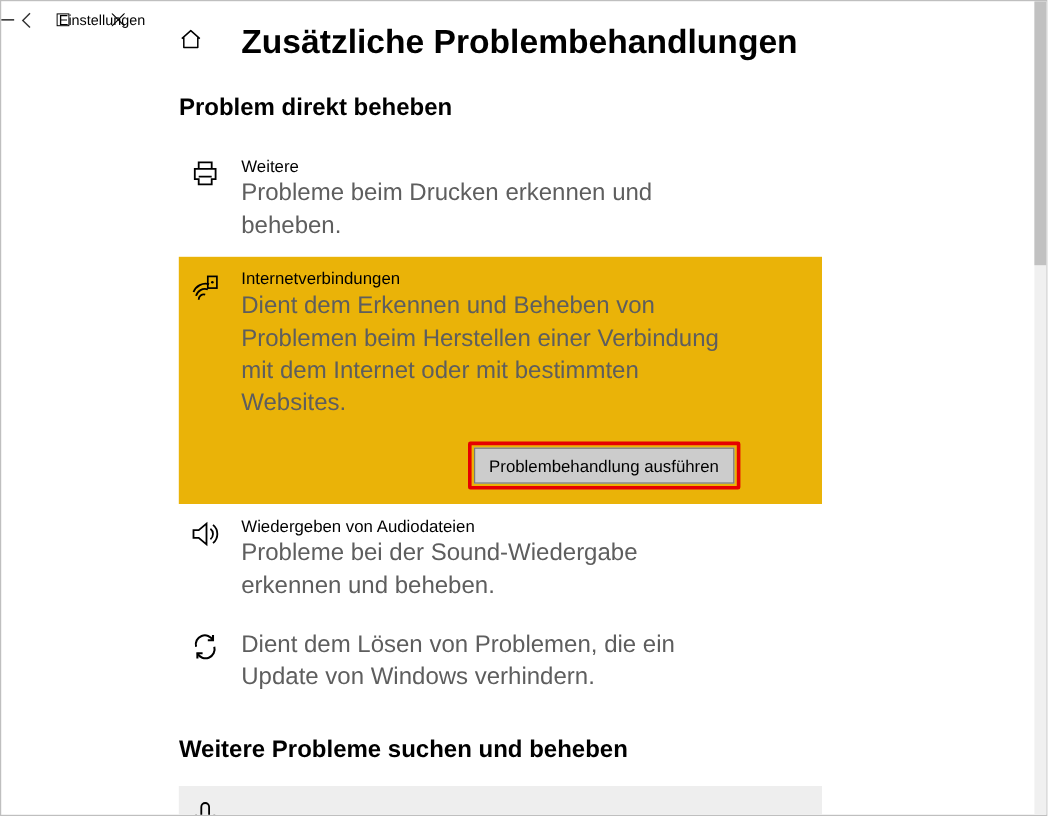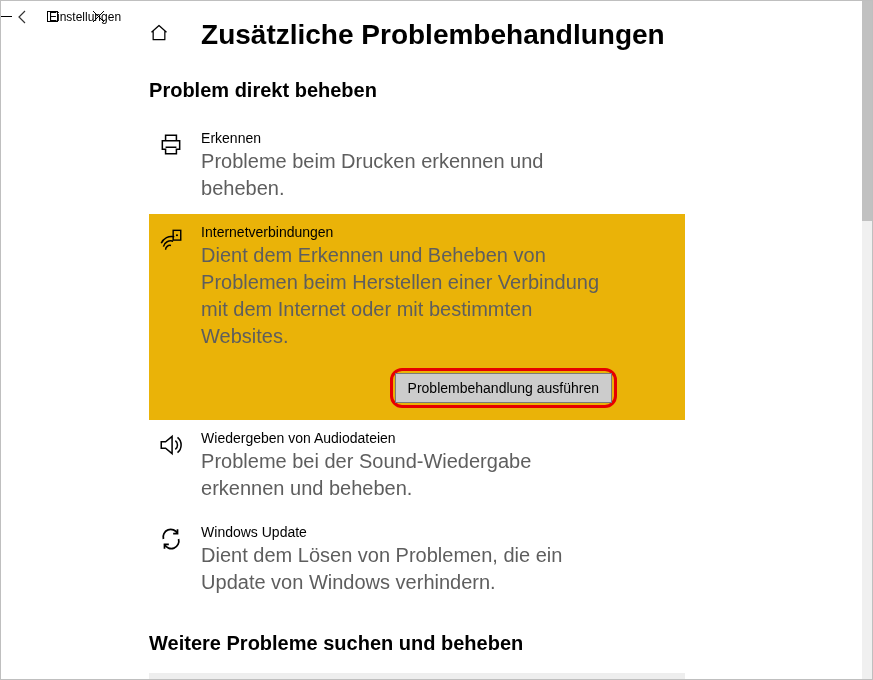--- a/index.html
+++ b/index.html
@@ -23,21 +23,21 @@
   .items { width: 536px; }
   .item { display: flex; gap: 16px; padding: 10px 8px 12px 8px; }
   .item.selected { background: #eab308; }
   .item.selected2 { background: #eeeeee; }
   .item-icon { width: 28px; min-width: 28px; display: flex; justify-content: center; padding-top: 2px; }
   .item-body { flex: 1; }
   .item-title { font-size: 14px; color: #000; margin-bottom: 2px; }
   .item-desc { font-size: 20px; color: #5e5e5e; line-height: 1.35; max-width: 400px; }
   .run-wrap { margin-top: 18px; display: flex; justify-content: flex-end; padding-right: 60px; }
   .run-btn { background: #cccccc; border: 1px solid #7a7a7a; padding: 6px 12px; font-size: 14px; cursor: pointer; font-family: inherit; }
-  .highlight-box { border: 3px solid #e60000; padding: 2px; display: inline-block; border-radius: 12px; }
+  .highlight-box { border: 3px solid #e60000; padding: 2px; display: inline-block; border-radius: 2px; }
 </style>
 </head>
 <body>
 
 <div class="window">
 
   <div class="titlebar">
     <div class="back">
       <svg viewBox="0 0 16 16" width="16" height="16">
           <path d="M10 2 L4 8 L10 14" stroke="#333" stroke-width="1.2" fill="none"></path>
@@ -80,21 +80,21 @@
 
       <div class="items">
 
         <div class="item">
           <div class="item-icon">
             <svg width="26" height="26" viewBox="0 0 24 24">
                 <path d="M7 3 H17 V8 H7 Z M4 8 H20 V16 H17 V20 H7 V16 H4 Z M7 14 H17" stroke="#000" stroke-width="1.4" fill="none"></path>
               </svg>
           </div>
           <div class="item-body">
-            <div class="item-title">Erkennen</div>
+            <div class="item-title">Weitere</div>
             <div class="item-desc">Probleme beim Drucken erkennen und beheben.</div>
           </div>
         </div>
 
         <div class="item selected">
           <div class="item-icon">
             <svg width="26" height="26" viewBox="0 0 24 24">
                 <path d="M3 16 A10 10 0 0 1 15 10 M5 19 A7 7 0 0 1 14 14 M7 22 A4 4 0 0 1 12 18" stroke="#000" stroke-width="1.4" fill="none"></path>
                 <rect x="14" y="4" width="7" height="9" stroke="#000" stroke-width="1.3" fill="none"></rect>
                 <circle cx="17.5" cy="8.5" r="1" fill="#000"></circle>
@@ -125,21 +125,20 @@
         </div>
 
         <div class="item">
           <div class="item-icon">
             <svg width="26" height="26" viewBox="0 0 24 24">
                 <path d="M5 12 A7 7 0 0 1 18 7 M19 12 A7 7 0 0 1 6 17" stroke="#000" stroke-width="1.6" fill="none"></path>
                 <path d="M18 3 V7 H14 M6 21 V17 H10" stroke="#000" stroke-width="1.6" fill="none"></path>
               </svg>
           </div>
           <div class="item-body">
-            <div class="item-title">Windows Update</div>
             <div class="item-desc">Dient dem Lösen von Problemen, die ein Update von Windows verhindern.</div>
           </div>
         </div>
 
       </div>
 
       <h2 class="section-title" style="margin-top:24px">Weitere Probleme suchen und beheben</h2>
 
       <div class="items">
         <div class="item selected2">

